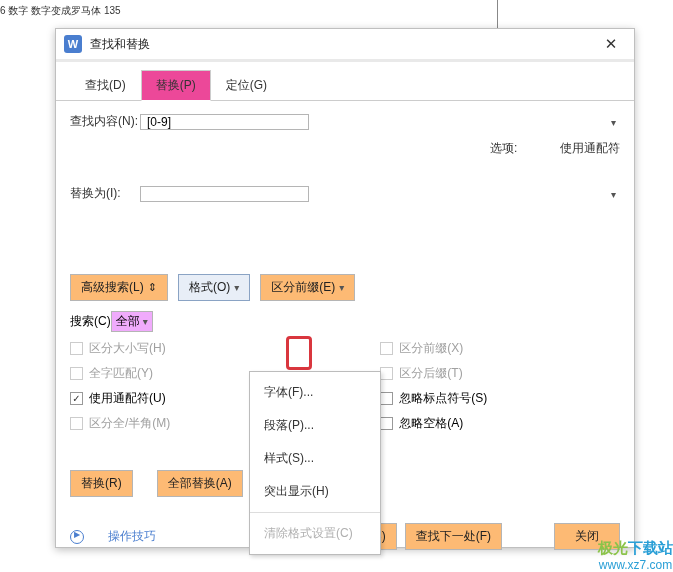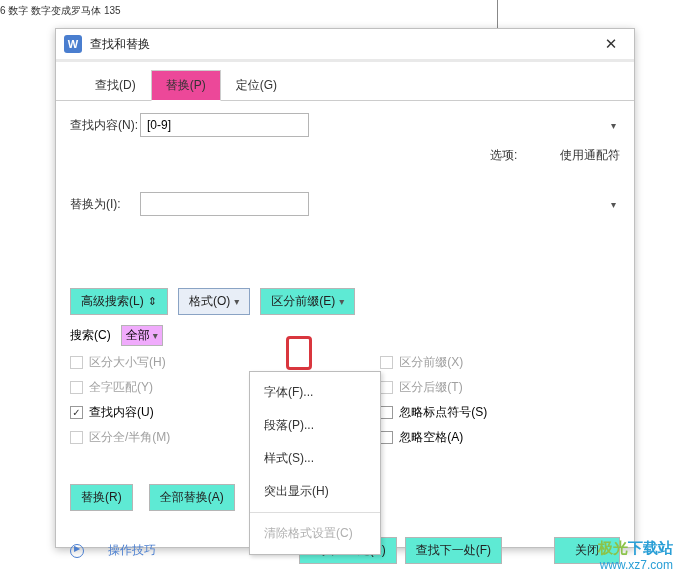--- a/index.html
+++ b/index.html
@@ -24,69 +24,69 @@
   display: flex; flex-direction: column;
 }
 .titlebar {
   height: 34px; display: flex; align-items: center; padding: 0 2px 0 8px;
   border-bottom: 3px solid #e9e9e9;
 }
 .wps-icon { width: 18px; height: 18px; background:#4a7ecf; border-radius:3px; color:#fff; display:flex; align-items:center; justify-content:center; font-size:11px; font-weight:bold; margin-right:8px;}
 .title-text { flex: 1; color:#222; }
 .close-x { width: 42px; height: 30px; display:flex; align-items:center; justify-content:center; cursor:pointer; font-size:15px; color:#333;}
 
-.tabs { display:flex; align-items:flex-end; gap:0; padding: 8px 14px 0 24px; border-bottom:1px solid #ccc; }
+.tabs { display:flex; align-items:flex-end; gap:0; padding: 8px 14px 0 14px; border-bottom:1px solid #ccc; }
 .tab { padding:6px 14px; border:1px solid transparent; color:#333; cursor:pointer; margin-bottom:-1px; }
 .tab.active { border:1px solid #ccc; border-bottom-color:#fff; background:#ec4899; }
 
 .body { flex:1; padding: 12px 14px; position:relative; }
 .row { display:flex; align-items:center; margin-bottom:10px;justify-content:flex-end; }
 .lbl { width: 70px; color:#333; }
-.text-input { flex:1; height:24px; border:1px solid #b5b5b5; padding:0 6px; font-size:12px; }
+.text-input { flex:1; height:16px; border:1px solid #b5b5b5; padding:0 6px; font-size:12px; }
 .combo { position:relative; flex:1; }
 .combo-chevron { position:absolute; right:4px; top:50%; transform:translateY(-50%); pointer-events:none; font-size:10px; color:#555; }
 .opt-text { color:#333; }
 
-.btn { border:1px solid #b5b5b5; background:#5eead4; padding:4px 10px; cursor:pointer; display:inline-flex; align-items:center; gap:4px; color:#222; font-size:12px; }
+.btn { border:1px solid #b5b5b5; background:#fdba74; padding:4px 10px; cursor:pointer; display:inline-flex; align-items:center; gap:4px; color:#222; font-size:12px; }
 .btn-row { display:flex; gap:10px; margin: 72px 0 10px 0; }
 .small-chevron { font-size:10px; color:#555; }
 .double-chevron { font-size:11px; line-height:1; }
 .highlight-box { position:absolute; border:3px solid #d9363e; border-radius:4px; pointer-events:none; }
 .hl1 { left: 230px; top: 235px; width: 26px; height: 34px; }
 .hl2 { left: 196px; top: 275px; width: 90px; height: 32px; }
 
-.search-scope { display:flex; align-items:center; gap:10px; margin-bottom:8px; }
+.search-scope { display:flex; align-items:center; gap:0; margin-bottom:8px; }
 .mini-select { border:1px solid #b5b5b5; background:#f0abfc; padding:1px 4px; display:inline-flex; align-items:center; gap:3px; cursor:pointer; }
 
 .chk-grid { display:flex; gap:40px; }
 .chk-col { display:flex; flex-direction:column; gap:8px; }
 .chk { display:flex; align-items:center; gap:6px; cursor:pointer; }
 .chk .box { width:13px; height:13px; border:1px solid #999; display:flex; align-items:center; justify-content:center; font-size:10px; color:#333; }
 .chk.disabled { color:#a0a0a0; }
 .chk.disabled .box { border-color:#ccc; }
 
 .dropdown-menu {
   position:absolute; left: 193px; top: 270px; width: 132px;
   background:#fff; border:1px solid #bcbcbc; box-shadow: 2px 2px 4px rgba(0,0,0,.15);
   z-index: 5; padding:4px 0;
 }
 .menu-item { padding:8px 14px; cursor:pointer; color:#333; }
 .menu-item.disabled { color:#b0b0b0; cursor:default; }
 .menu-sep { height:1px; background:#ddd; margin:4px 0; }
 
 .hr { height:1px; background:#d6d6d6; margin: 8px -14px; z-index:1; }
 
-.footer-top { display:flex; gap:16px; padding:10px 14px 4px; }
+.footer-top { display:flex; gap:24px; padding:10px 14px 4px; }
 .footer-bot { display:flex; align-items:center; gap:8px; padding:6px 14px 12px; }
 .tips { display:flex; align-items:center; gap:24px; color:#4a7ecf; cursor:pointer; }
 .tips .info-icon { width:14px; height:14px; border:1px solid #4a7ecf; border-radius:50%; position:relative; }
 .tips .info-icon::after { content:"\25B6"; position:absolute; left:3px; top:-1px; font-size:8px; color:#4a7ecf;}
 .spacer { flex:1; }
 
-.watermark { position:absolute; right:0; bottom:0; text-align:right; font-family: Arial, sans-serif; pointer-events:none; }
+.watermark { position:absolute; right:0; bottom:0; text-align:center; font-family: Arial, sans-serif; pointer-events:none; }
 .wm1 { color:#2a9fd6; font-size:15px; font-weight:600; }
 .wm1 .light { color:#8bc34a; }
 .wm2 { color:#2a9fd6; font-size:12px; }
 .vline { position:absolute; left:497px; top:0; width:1px; height:28px; background:#888; }
 </style>
 </head>
 <body>
 
 <div class="vline"></div>
 <div class="page-top">6 数字  数字变成罗马体 135</div>
@@ -153,21 +153,21 @@
           <div class="chk disabled">
             <span class="box"></span>
             <span>区分大小写(H)</span>
           </div>
           <div class="chk disabled">
             <span class="box"></span>
             <span>全字匹配(Y)</span>
           </div>
           <div class="chk">
             <span class="box">✓</span>
-            <span>查找内容(U)</span>
+            <span>使用通配符(U)</span>
           </div>
           <div class="chk disabled">
             <span class="box"></span>
             <span>区分全/半角(M)</span>
           </div>
         </div>
       <div class="chk-col" id="chk-right" style="margin-left:170px;">
           <div class="chk disabled">
             <span class="box"></span>
             <span>区分前缀(X)</span>

